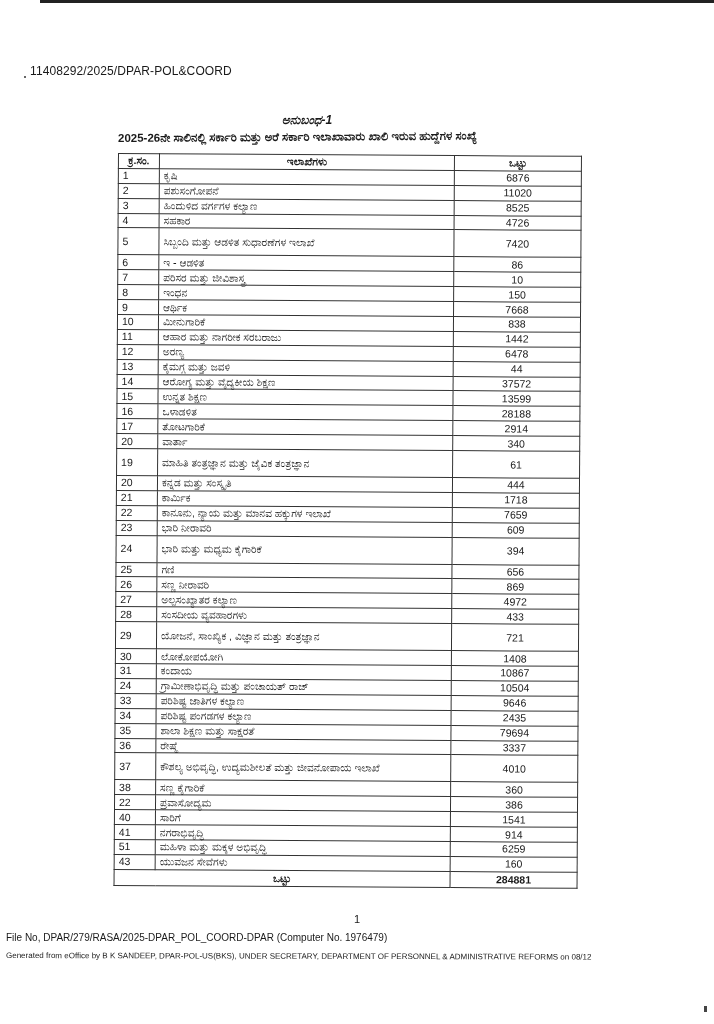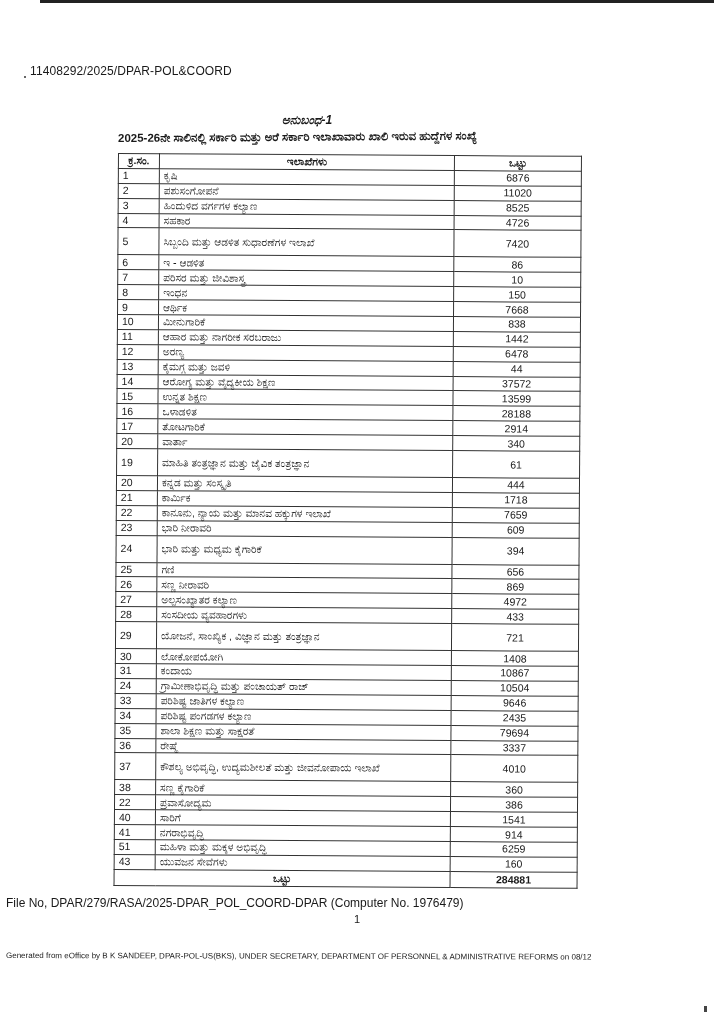--- a/index.html
+++ b/index.html
@@ -15,21 +15,21 @@
     .table-wrap { position: absolute; left: 118px; top: 153px; width: 464px; transform: rotate(0.35deg); transform-origin: left top; }
     table { border-collapse: collapse; width: 100%; font-size: 10.5px; }
     th, td { border: 1px solid #333; padding: 0 4px; height: 13.9px; line-height: 13px; }
     th { font-weight: bold; font-size: 10.5px; }
     .col-sl { width: 32px; }
     .col-dept { text-align: left; }
     .col-total { width: 118px; text-align: center; }
     tr.tall td { height: 26px; }
     tr.total-row td { font-weight: bold; height: 15px; }
     .page-number { position: absolute; left: 0; width: 714px; top: 913px; text-align: center; font-size: 11px; }
-    .file-no { position: absolute; left: 6px; top: 896px; font-size: 12px; white-space: nowrap; }
+    .file-no { position: absolute; left: 6px; top: 932px; font-size: 10px; white-space: nowrap; }
     .generated { position: absolute; left: 6px; top: 951px; font-size: 8px; white-space: nowrap; transform: rotate(0.15deg); transform-origin: left center; }
     .speck { position: absolute; left: 704px; top: 1006px; width: 3px; height: 6px; background: #444; }
   </style>
 </head>
 <body>
 
 <div class="top-rule"></div>
 <div class="ref-dot"></div>
 <div class="ref-number">11408292/2025/DPAR-POL&amp;COORD</div>
 

